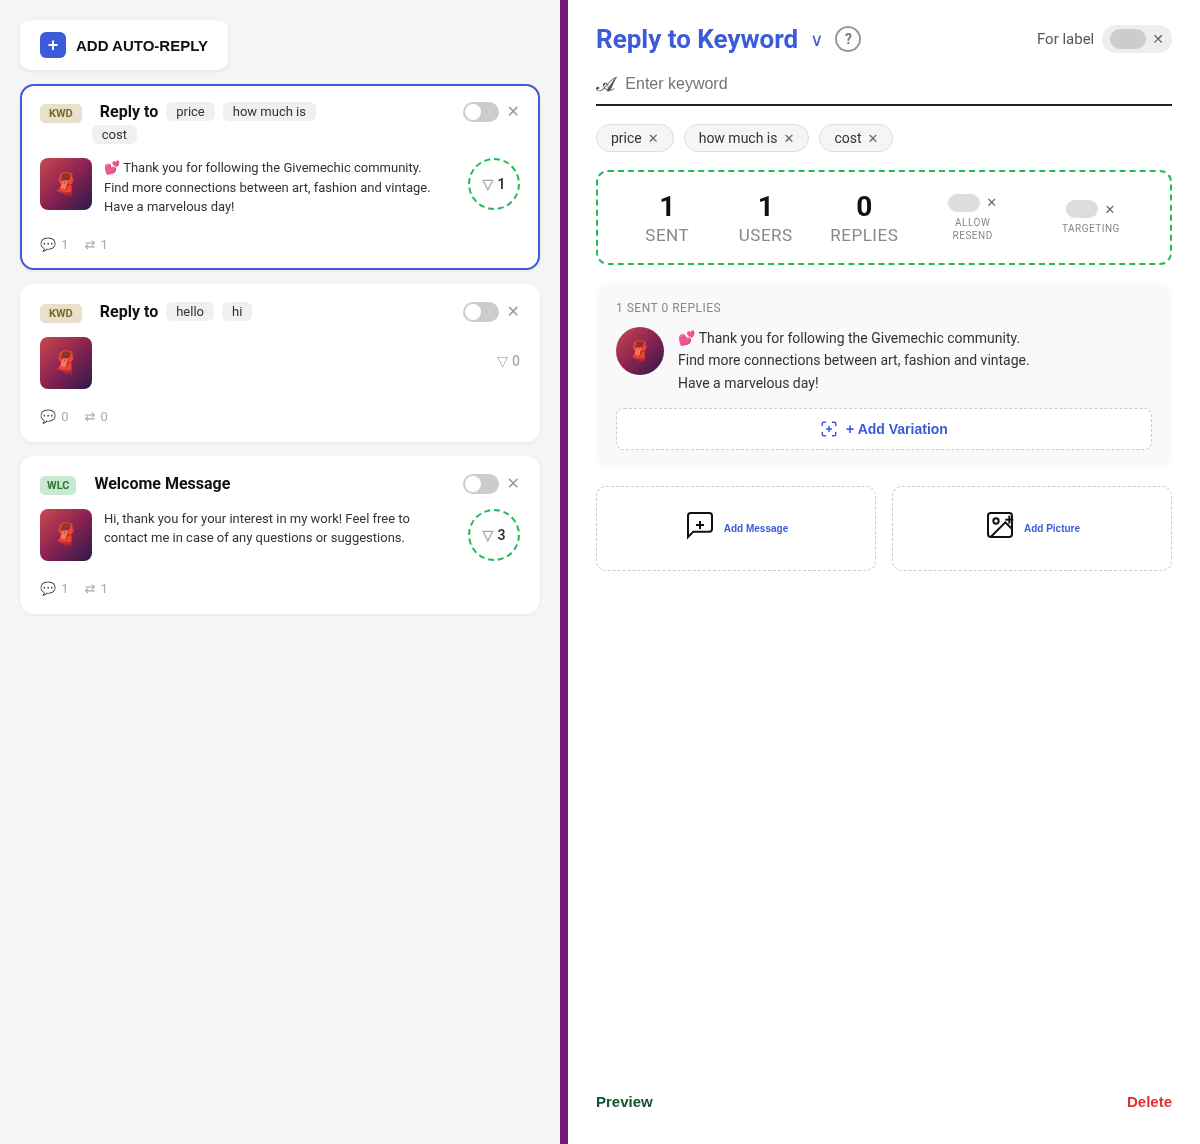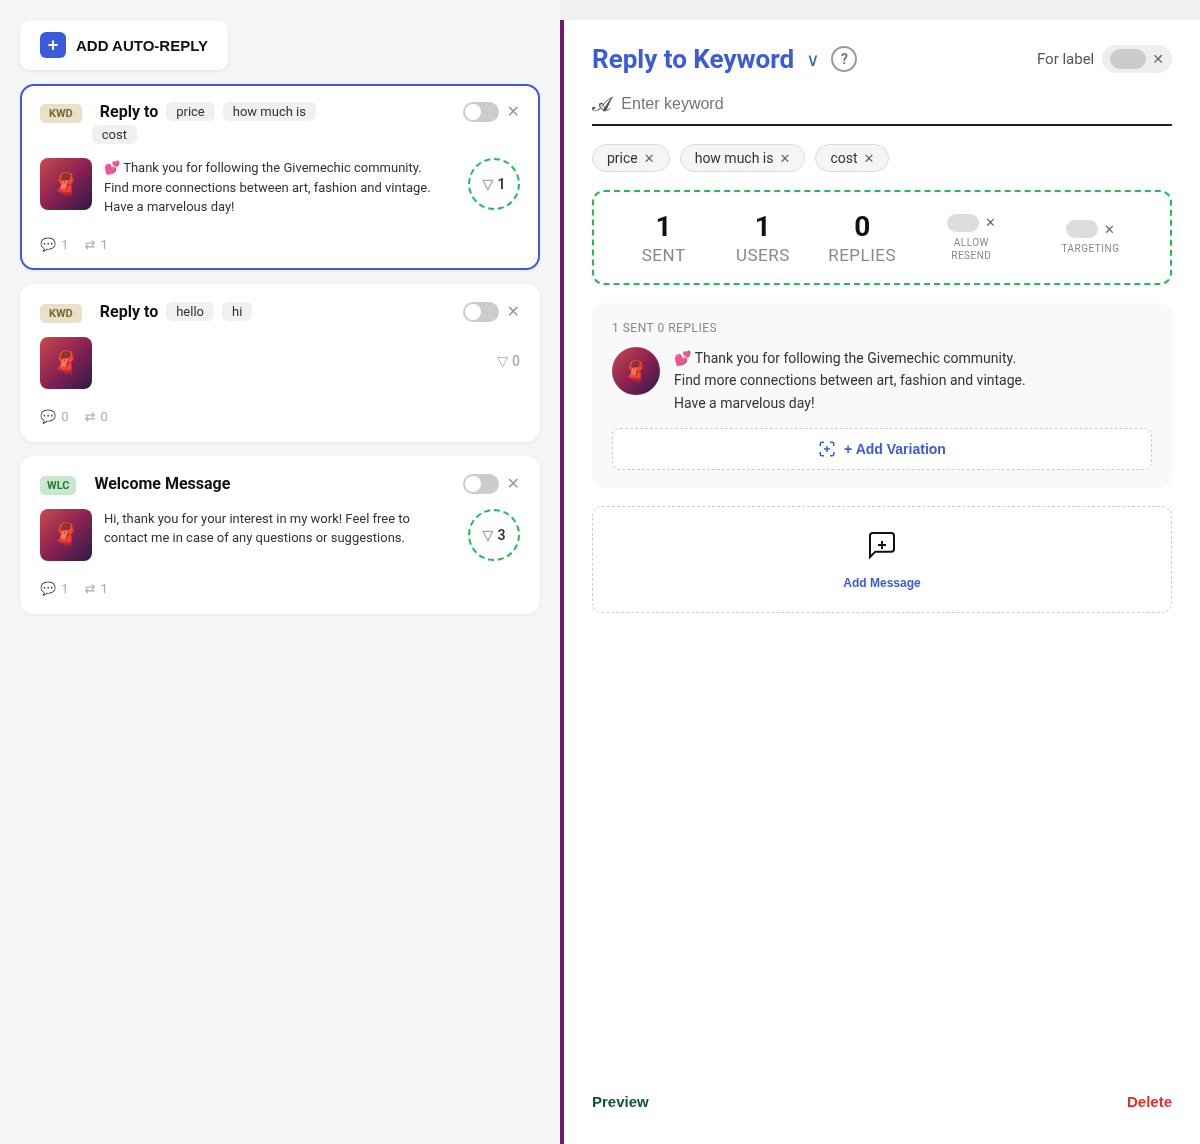--- a/index.html
+++ b/index.html
@@ -205,27 +205,26 @@
       align-items: center;
       gap: 5px;
       color: #aaa;
       font-size: 13px;
     }
 
     
     .right-panel {
       flex: 1;
       background: white;
-      border-left: 4px solid #701a75;
+      border-left: 8px solid #701a75;
       padding: 24px 28px;
       display: flex;
       flex-direction: column;
       gap: 18px;
       overflow-y: auto;
-      margin-top: 20px;
     }
 
     .rp-header {
       display: flex;
       align-items: center;
       gap: 12px;
     }
     .rp-title {
       font-size: 26px;
       font-weight: 700;
@@ -428,26 +427,26 @@
       display: flex;
       gap: 16px;
     }
     .add-btn {
       flex: 1;
       border: 1.5px dashed #ccc;
       border-radius: 10px;
       background: white;
       padding: 22px 10px;
       display: flex;
-      flex-direction: column;
+      flex-direction: row;
       align-items: center;
       justify-content: center;
       gap: 8px;
       color: #3b5bdb;
-      font-size: 12px;
+      font-size: 10px;
       font-weight: 600;
       cursor: pointer;
     }
     .add-btn-icon {
       font-size: 28px;
       color: #222;
     }
 
     
     .bottom-actions {
@@ -689,20 +688,32 @@
     <button class="add-btn">
       <span class="add-btn-icon">
         <svg width="32" height="32" viewBox="0 0 24 24" fill="none" stroke="#111" stroke-width="1.5">
           <path d="M21 15a2 2 0 0 1-2 2H7l-4 4V5a2 2 0 0 1 2-2h14a2 2 0 0 1 2 2z"></path>
           <line x1="12" y1="9" x2="12" y2="15"></line>
             <line x1="9" y1="12" x2="15" y2="12"></line>
         </svg>
       </span>
       <span>Add Message</span>
     </button>
+    <button class="add-btn">
+      <span class="add-btn-icon">
+        <svg width="32" height="32" viewBox="0 0 24 24" fill="none" stroke="#111" stroke-width="1.5">
+          <circle cx="9" cy="9" r="2"></circle>
+          <path d="M21 15l-5-5L5 21"></path>
+          <rect x="3" y="3" width="18" height="18" rx="2"></rect>
+          <line x1="19" y1="5" x2="19" y2="11"></line>
+            <line x1="16" y1="8" x2="22" y2="8"></line>
+        </svg>
+      </span>
+      <span>Add Picture</span>
+    </button>
   </div>
 
   <div class="bottom-actions">
     <button class="preview-btn">
       <span>Preview</span>
     </button>
     <button class="delete-btn">
       <span>Delete</span>
     </button>
   </div>

